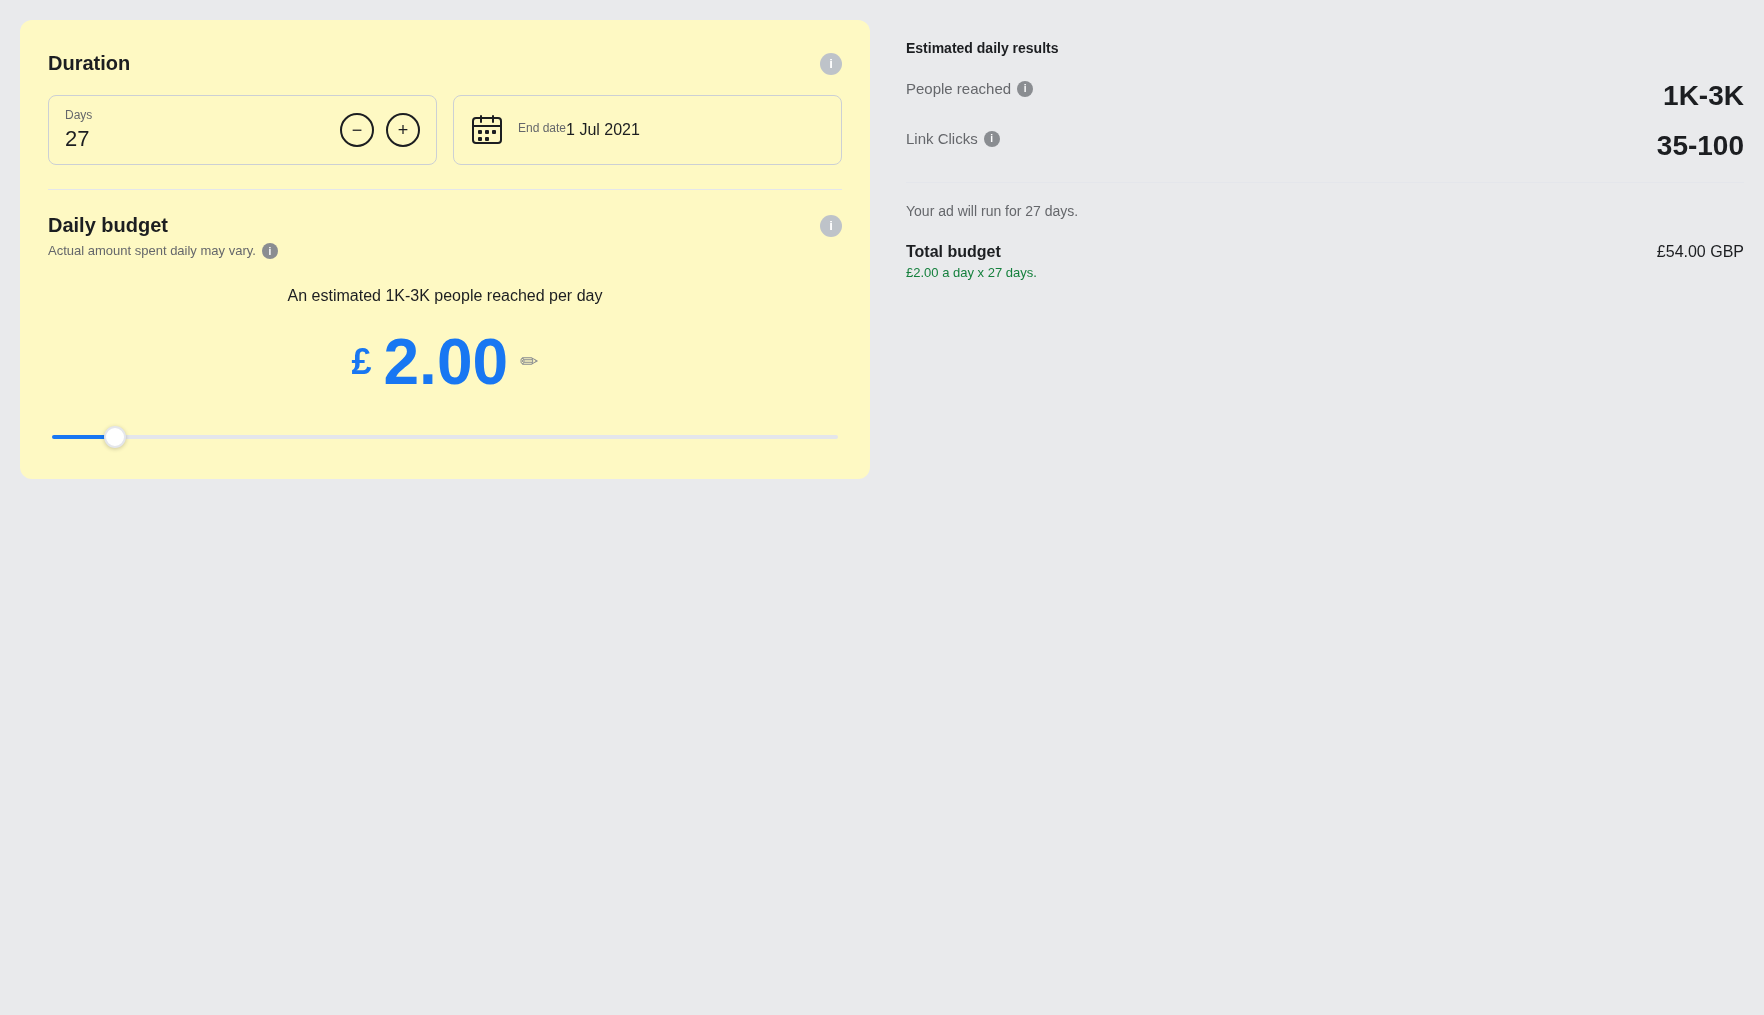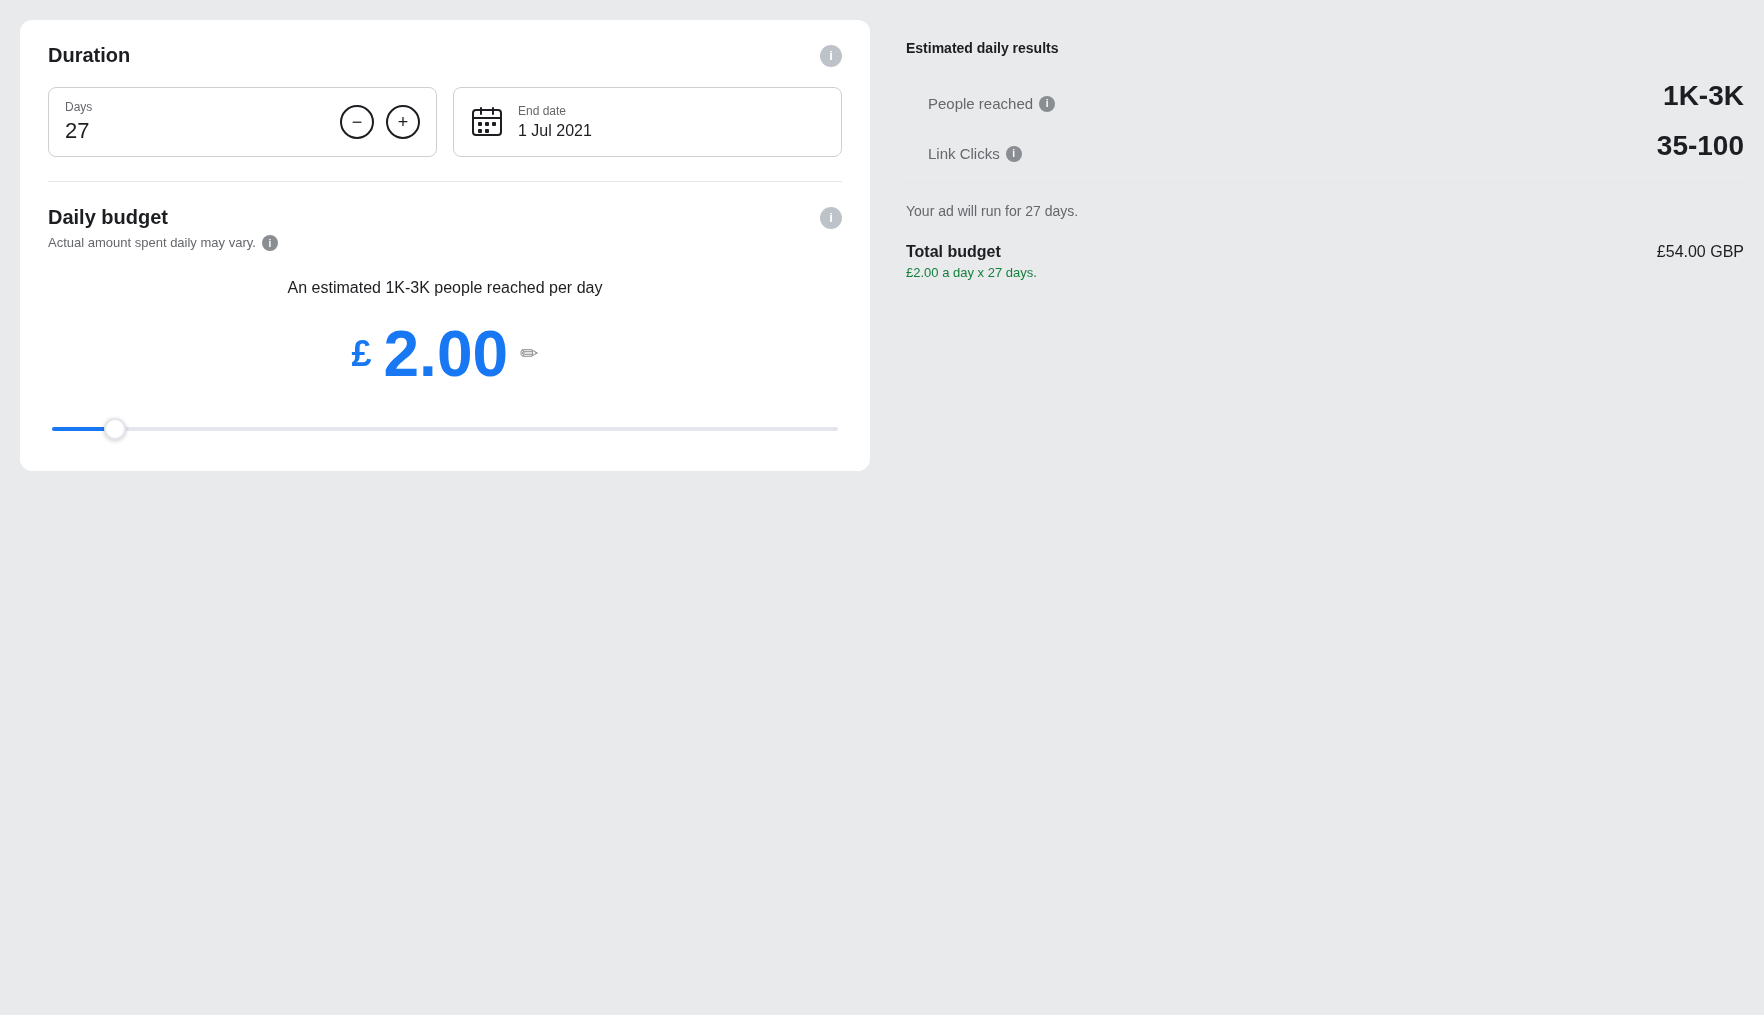--- a/index.html
+++ b/index.html
@@ -13,23 +13,23 @@
       padding: 20px;
     }
     .page-wrapper {
       display: flex;
       gap: 16px;
       width: 1724px;
       max-width: 100%;
     }
     
     .left-panel {
-      background: #ffffff;
+      background: #fef9c3;
       border-radius: 12px;
-      padding: 24px 28px 40px 28px;
+      padding: 32px 28px 40px 28px;
       flex: 0 0 850px;
       width: 850px;
     }
     .section-header {
       display: flex;
       align-items: center;
       justify-content: space-between;
       margin-bottom: 20px;
     }
     .section-title {
@@ -144,21 +144,21 @@
       display: flex;
       align-items: center;
       gap: 14px;
       cursor: pointer;
     }
     .calendar-icon {
       width: 34px;
       height: 34px;
       flex-shrink: 0;
     }
-    .end-date-info { display: flex; flex-direction: column; }
+    .end-date-info { display: flex; flex-direction: row; }
     .end-date-label {
       font-size: 12px;
       color: #65676b;
       margin-bottom: 4px;
     }
     .end-date-value {
       font-size: 16px;
       font-weight: 400;
       color: #1c1e21;
     }
@@ -264,24 +264,23 @@
       padding: 20px 0 0 20px;
     }
     .right-section-title {
       font-size: 14px;
       font-weight: 700;
       color: #1c1e21;
       margin-bottom: 24px;
     }
     .metric-row {
       display: flex;
-      align-items: flex-end;
+      align-items: flex-start;
       justify-content: space-between;
       margin-bottom: 18px;
-      margin-left: 22px;
     }
     .metric-label {
       display: flex;
       align-items: center;
       gap: 6px;
       font-size: 15px;
       color: #65676b;
     }
     .metric-value {
       font-size: 28px;

